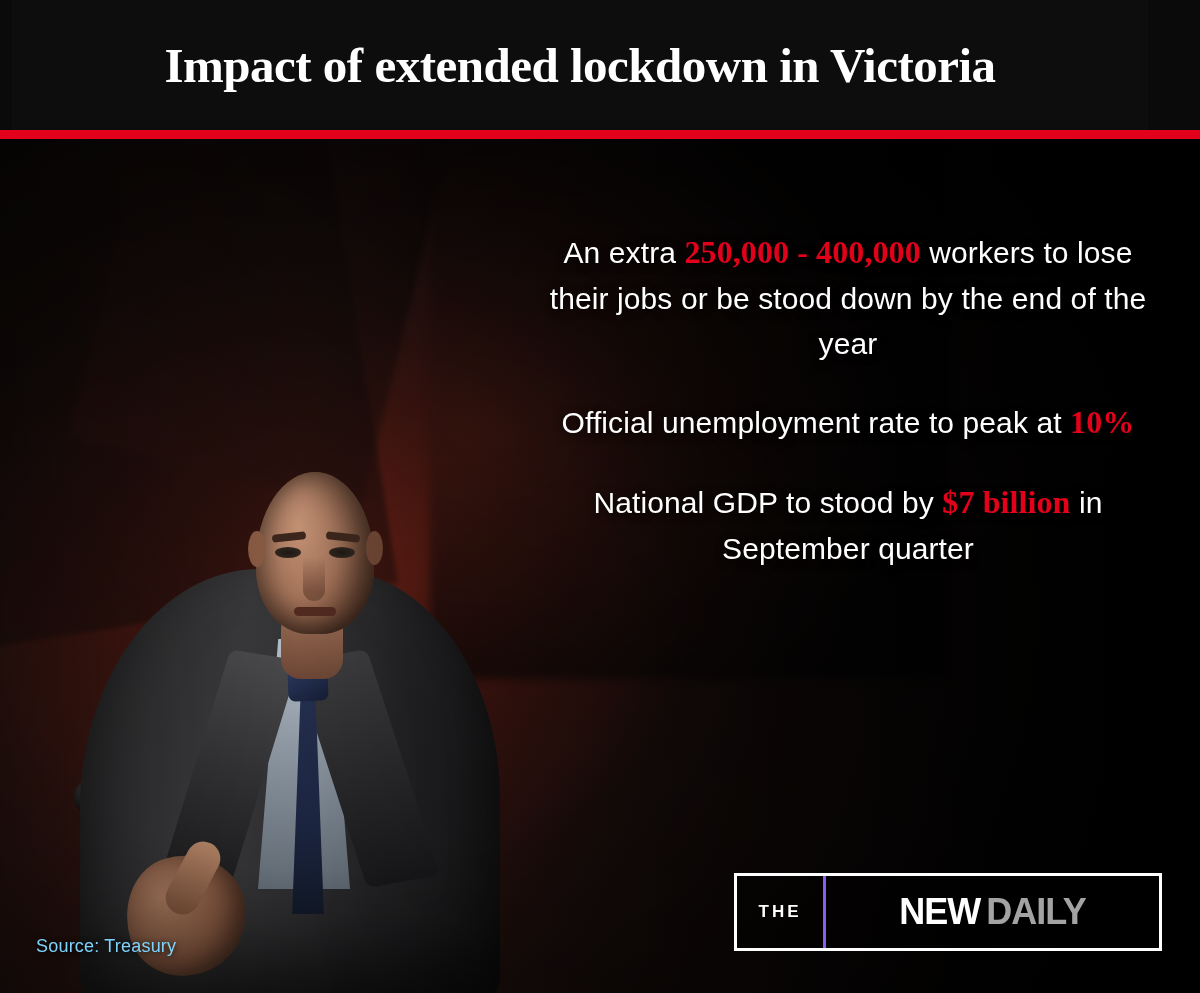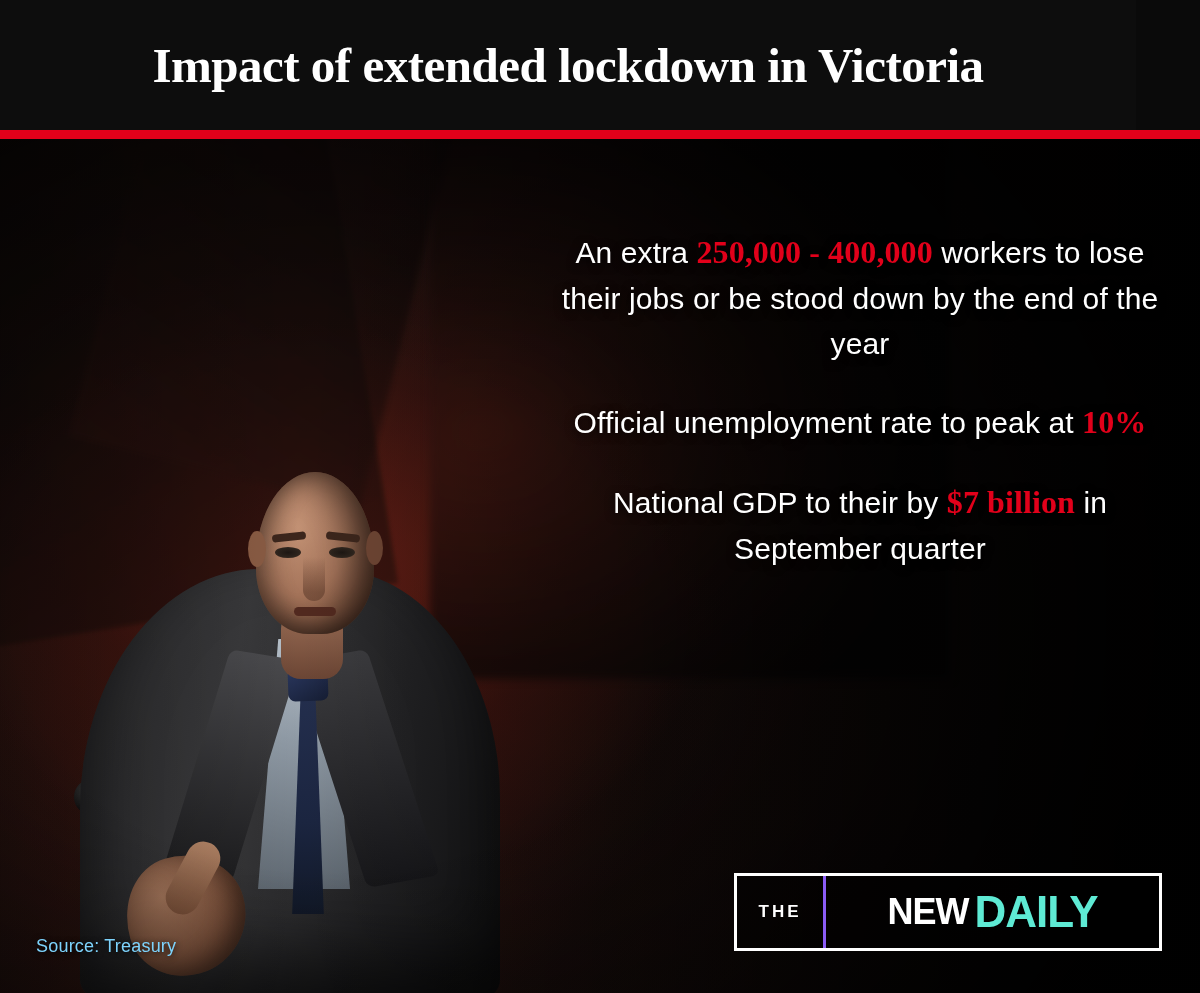--- a/index.html
+++ b/index.html
@@ -14,21 +14,21 @@
     position: relative;
     width: 1200px;
     height: 993px;
     background: #0a0a0a;
     overflow: hidden;
   }
 
   
   .header {
     position: absolute;
-    left: 0; top: 0;
+    left: 12px; top: 0;
     width: 1136px;
     height: 130px;
     background: #0d0d0d;
     display: flex;
     align-items: center;
     justify-content: center;
   }
   .header-title {
     font-family: "Liberation Serif", serif;
     font-weight: bold;
@@ -226,21 +226,21 @@
     position: absolute;
     left: 74px; top: 640px;
     width: 36px; height: 36px;
     background: radial-gradient(circle at 35% 30%, #3a3a3a, #090909 75%);
     border-radius: 50%;
   }
 
   
   .stats {
     position: absolute;
-    left: 560px; top: 228px;
+    left: 548px; top: 228px;
     width: 600px;
     text-align: center;
     color: #ffffff;
   }
   .stat {
     font-size: 30px;
     line-height: 1.5;
     font-weight: 400;
     letter-spacing: 0.1px;
     text-shadow: 0 2px 10px rgba(0,0,0,0.85);
@@ -296,22 +296,22 @@
   .logo-new {
     font-family: "Liberation Sans", sans-serif;
     font-weight: bold;
     font-size: 36px;
     color: #ffffff;
     letter-spacing: -1px;
   }
   .logo-daily {
     font-family: "Liberation Sans", sans-serif;
     font-weight: bold;
-    font-size: 44px;
-    color: #5eead4;
+    font-size: 36px;
+    color: #a3a3a3;
     letter-spacing: -1px;
   }
 </style>
 </head>
 <body>
 
 <div id="infographic">
 
   <div class="header">
     <div class="header-title">Impact of extended lockdown in Victoria</div>
@@ -352,21 +352,21 @@
   </div>
 
   <div class="stats">
     <div class="stat">
       <span>An extra </span><span class="hl">250,000 - 400,000</span><span> workers to lose their jobs or be stood down by the end of the year</span>
     </div>
     <div class="stat">
       <span>Official unemployment rate to peak at </span><span class="hl">10%</span><span></span>
     </div>
     <div class="stat">
-      <span>National GDP to their by </span><span class="hl">$7 billion</span><span> in September quarter</span>
+      <span>National GDP to stood by </span><span class="hl">$7 billion</span><span> in September quarter</span>
     </div>
   </div>
 
   <div class="source">Source: Treasury</div>
 
   <div class="logo">
     <div class="logo-the">
       <span>THE</span>
     </div>
     <div class="logo-main">

